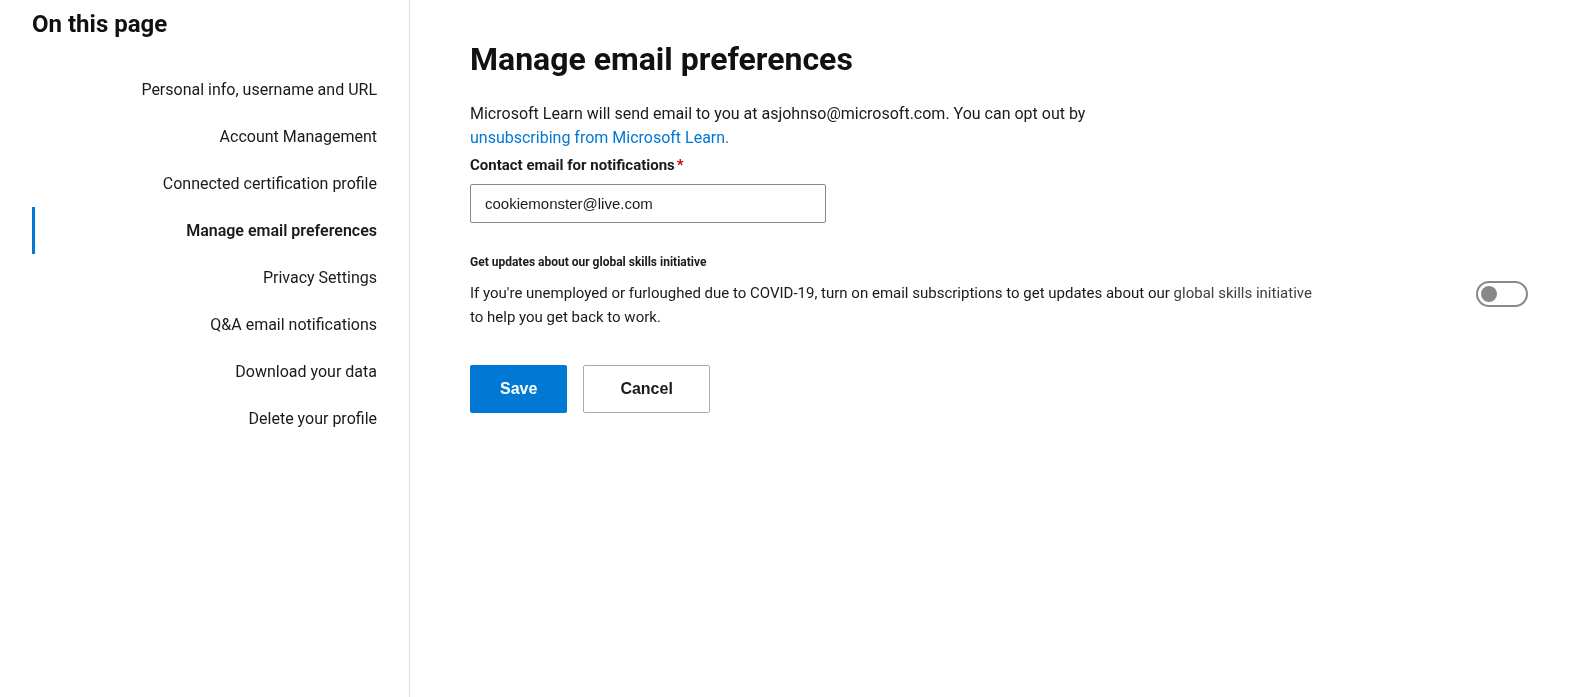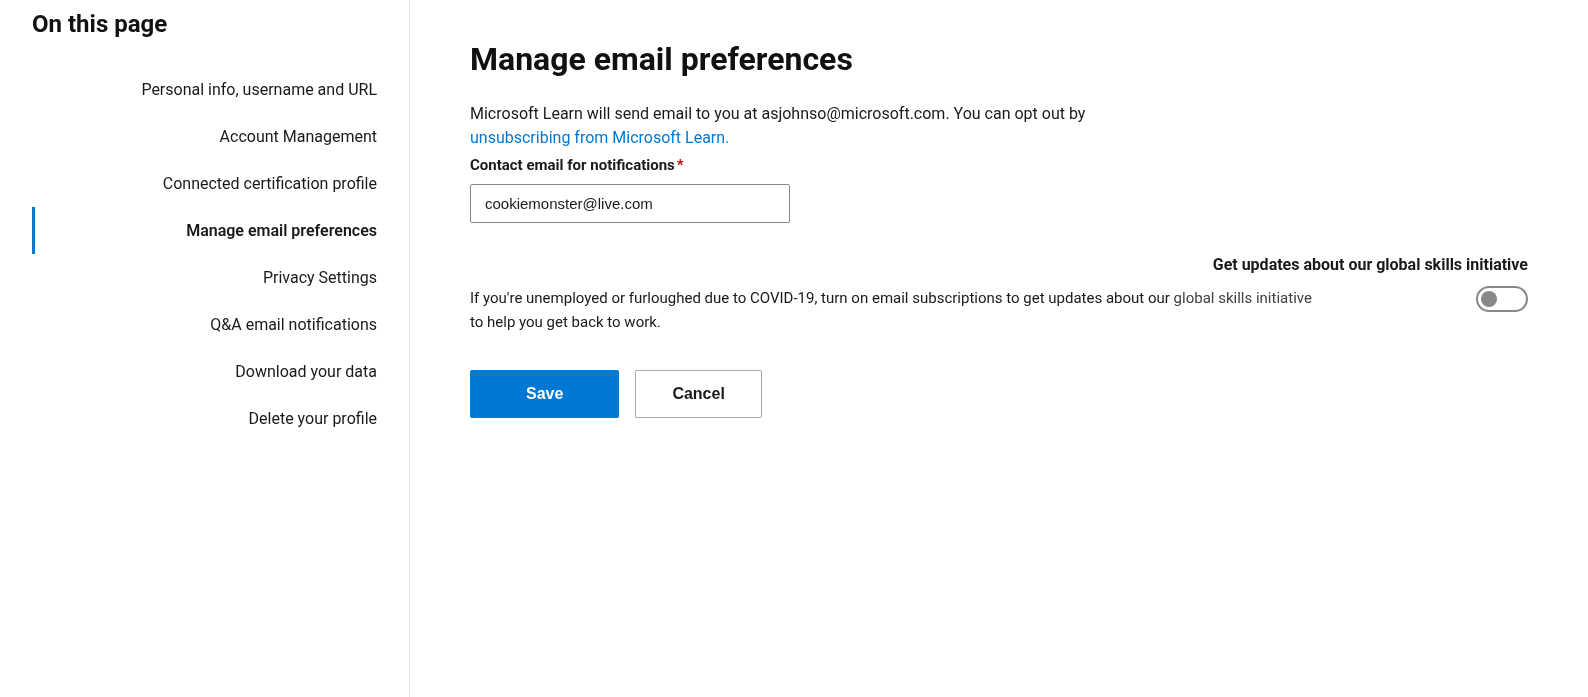--- a/index.html
+++ b/index.html
@@ -95,35 +95,34 @@
     .required-star {
       color: #c00;
       margin-left: 2px;
     }
 
     .email-input {
       border: 1.5px solid #888;
       border-radius: 2px;
       padding: 10px 14px;
       font-size: 15px;
-      width: 320px;
+      width: 356px;
       outline: none;
       color: #1a1a1a;
     }
 
     .skills-section {
       margin-top: 32px;
     }
 
     .skills-title {
-      font-size: 16px;
+      font-size: 12px;
       font-weight: 700;
       margin-bottom: 12px;
       color: #1a1a1a;
-      text-align: right;
     }
 
     .skills-row {
       display: flex;
       align-items: flex-start;
       justify-content: space-between;
     }
 
     .skills-description {
       font-size: 15px;
@@ -194,21 +193,21 @@
     .buttons-row {
       display: flex;
       gap: 16px;
       margin-top: 36px;
     }
 
     .btn-save {
       background: #0078d4;
       color: #fff;
       border: none;
-      padding: 14px 56px;
+      padding: 14px 30px;
       font-size: 16px;
       font-weight: 600;
       cursor: pointer;
       border-radius: 2px;
     }
 
     .btn-cancel {
       background: #fff;
       color: #1a1a1a;
       border: 1.5px solid #aaa;

